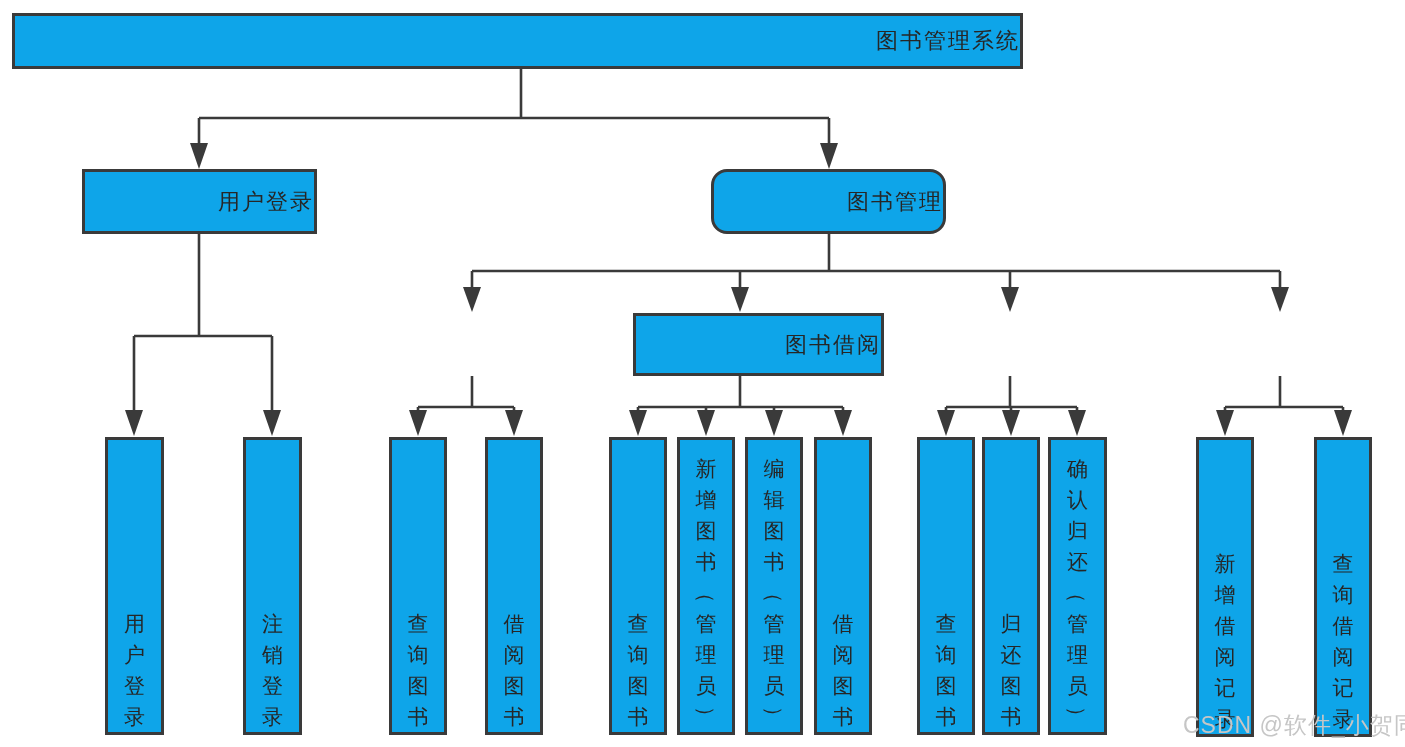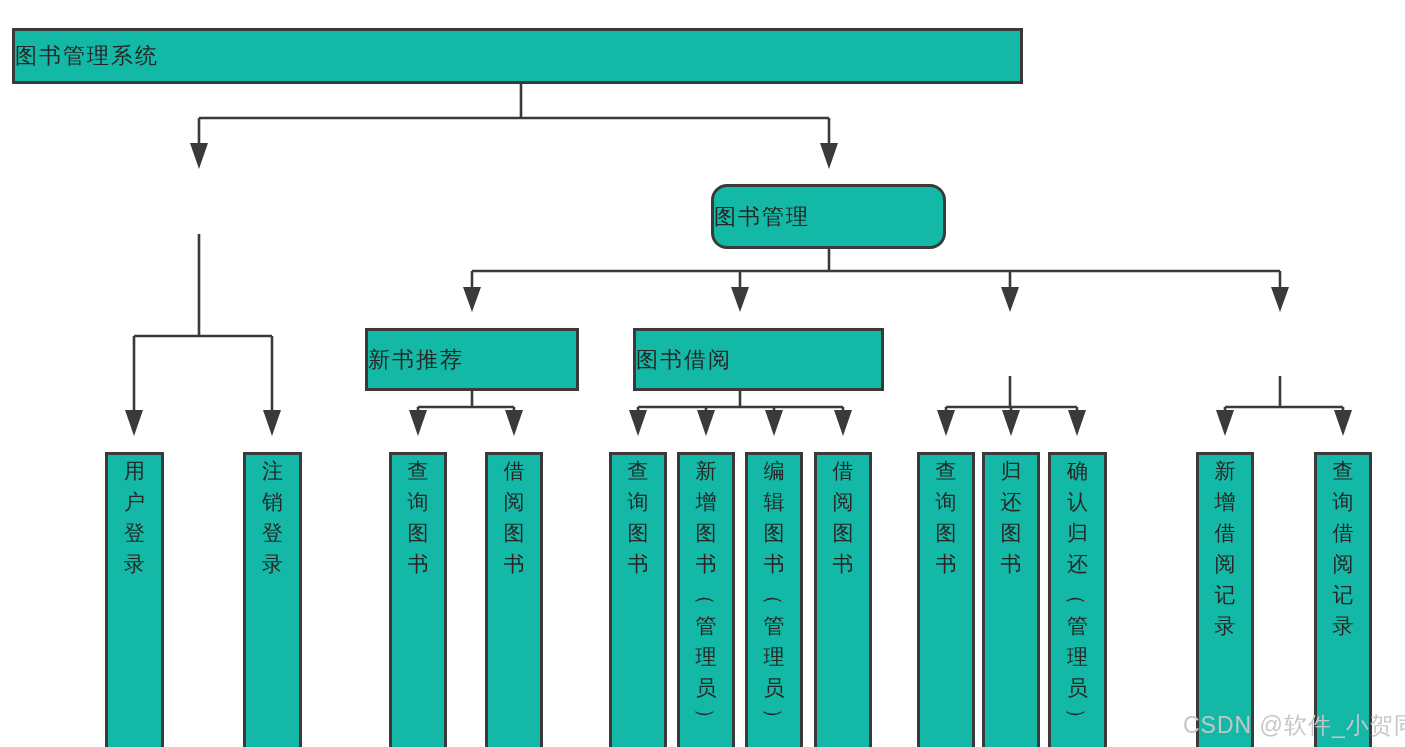--- a/index.html
+++ b/index.html
@@ -16,26 +16,25 @@
     font-family:"Liberation Sans","DejaVu Sans",sans-serif;
     color:var(--text);
     overflow:hidden;
   }
   .edges-svg{position:absolute;left:0;top:0;width:1405px;height:747px;}
   .edge{stroke:var(--line);stroke-width:2.6;fill:none;}
   .arrowhead{fill:var(--line);stroke:none;}
   .box{
     position:absolute;
     box-sizing:border-box;
-    background:#14b8a6;
+    background:#0ea5e9;
     border:3px solid var(--line);
     display:flex;
     align-items:center;
-    justify-content:flex-start;
-    margin-top:15px;
+    justify-content:flex-end;
   }
   .hlabel{font-size:22px;letter-spacing:2px;white-space:nowrap;}
   .leaf{flex-direction:column;}
   .vchar{display:block;height:31px;line-height:31px;font-size:21px;text-align:center;}
   .vchar.rot{transform:rotate(90deg);}
   .watermark{
     position:absolute;
     left:1183px;top:710px;
     font-size:23px;
     letter-spacing:1px;
@@ -81,27 +80,27 @@
 
     <path class="edge" d="M1280 376 V407 M1225 407 H1343 M1225 407 V412 M1343 407 V412"></path>
     <polygon class="arrowhead" points="1225,436 1216,410 1234,410"></polygon>
     <polygon class="arrowhead" points="1343,436 1334,410 1352,410"></polygon>
   </svg>
 
   <div class="box" style="left:12px;top:13px;width:1011px;height:56px;">
     <span class="hlabel">图书管理系统</span>
   </div>
 
+  <div class="box" style="left:82px;top:169px;width:235px;height:65px;">
+    <span class="hlabel">用户登录</span>
+  </div>
   <div class="box" style="left:711px;top:169px;width:235px;height:65px;border-radius:16px;">
     <span class="hlabel">图书管理</span>
   </div>
 
-  <div class="box" style="left:365px;top:313px;width:214px;height:63px;">
-    <span class="hlabel">新书推荐</span>
-  </div>
   <div class="box" style="left:633px;top:313px;width:251px;height:63px;">
     <span class="hlabel">图书借阅</span>
   </div>
 
   <div class="box leaf" style="left:105px;top:437px;width:59px;height:298px;">
       <span class="vchar">用</span>
       <span class="vchar">户</span>
       <span class="vchar">登</span>
       <span class="vchar">录</span>
     </div>

